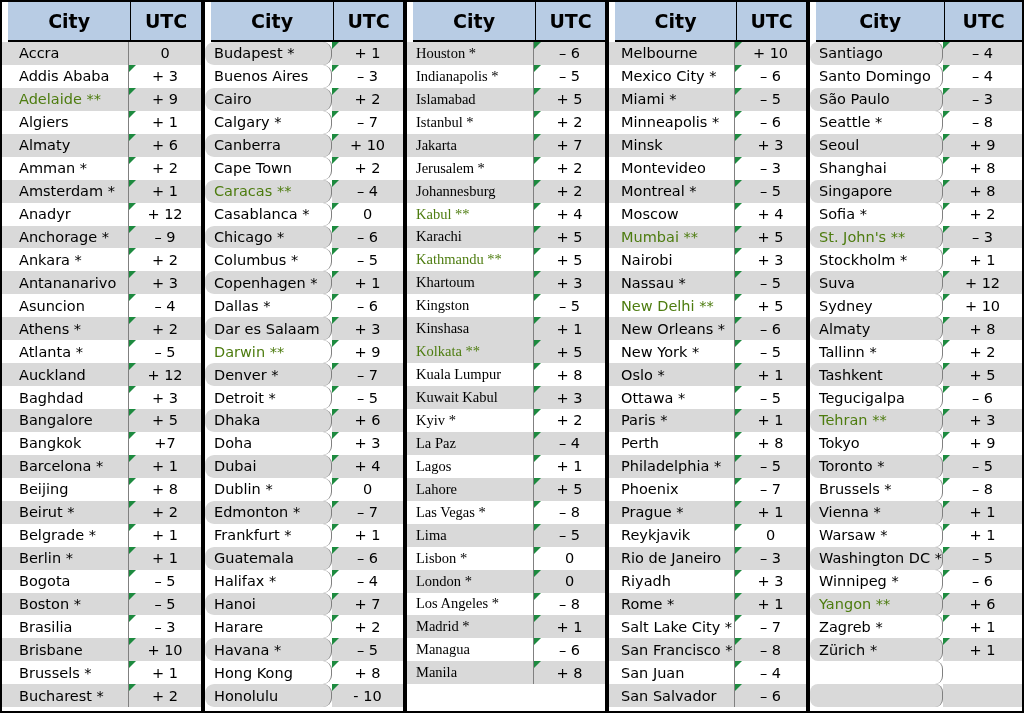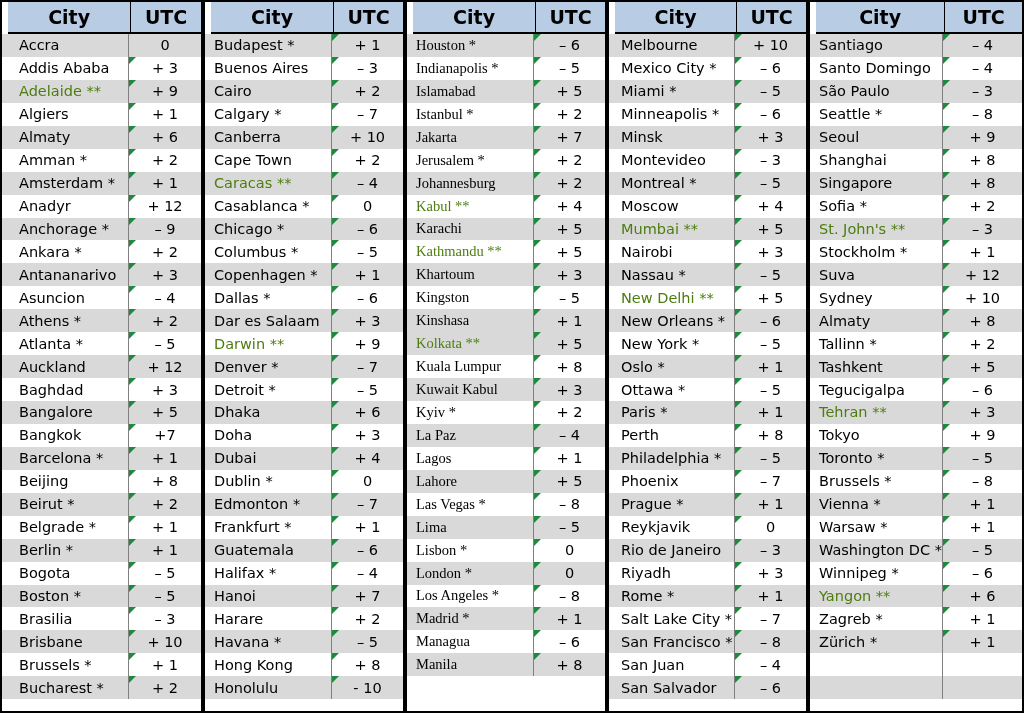--- a/index.html
+++ b/index.html
@@ -18,21 +18,21 @@
     flex-direction:column;
     box-sizing:border-box;
     border:2px solid #000000;
     border-right-width:2px;
     flex:0 0 auto;
   }
   .colgroup + .colgroup{ border-left-width:2px; margin-left:0px; }
 
   .hdr-row{
     display:flex;
-    height:32px;
+    height:40px;
     box-sizing:border-box;
     border-bottom:2px solid #000000;
     flex:0 0 auto;
     margin-left:6px;
   }
   .hdr-cell{
     background:#b8cce4;
     color:#000000;
     font-weight:bold;
     font-size:19px;
@@ -87,24 +87,24 @@
   }
 
   
   .g0{ width:203px; }
   .g1{ width:202px; }
   .g2{ width:202px; }
   .g3{ width:201px; }
   .g4{ width:216px; }
 
   .g0 .c-city{ width:127px;padding-left:17px; } .g0 .c-utc{ width:72px; }
-  .g1 .c-city{ width:127px; } .g1 .c-utc{ width:71px; }
+  .g1 .c-city{ width:127px;border-radius:9px; } .g1 .c-utc{ width:71px; }
   .g2 .c-city{ width:127px;font-family:Liberation Serif, serif; } .g2 .c-utc{ width:71px; }
   .g3 .c-city{ width:126px;padding-left:12px; } .g3 .c-utc{ width:71px; }
-  .g4 .c-city{ width:133px; } .g4 .c-utc{ width:79px; }
+  .g4 .c-city{ width:133px;border-radius:8px; } .g4 .c-utc{ width:79px; }
 
   .g0 .hdr-city{ width:127px; } .g0 .hdr-utc{ width:72px; }
   .g1 .hdr-city{ width:127px; } .g1 .hdr-utc{ width:71px; }
   .g2 .hdr-city{ width:127px; } .g2 .hdr-utc{ width:71px; }
   .g3 .hdr-city{ width:126px; } .g3 .hdr-utc{ width:71px; }
   .g4 .hdr-city{ width:133px; } .g4 .hdr-utc{ width:79px; }
 </style>
 </head>
 <body>
 

